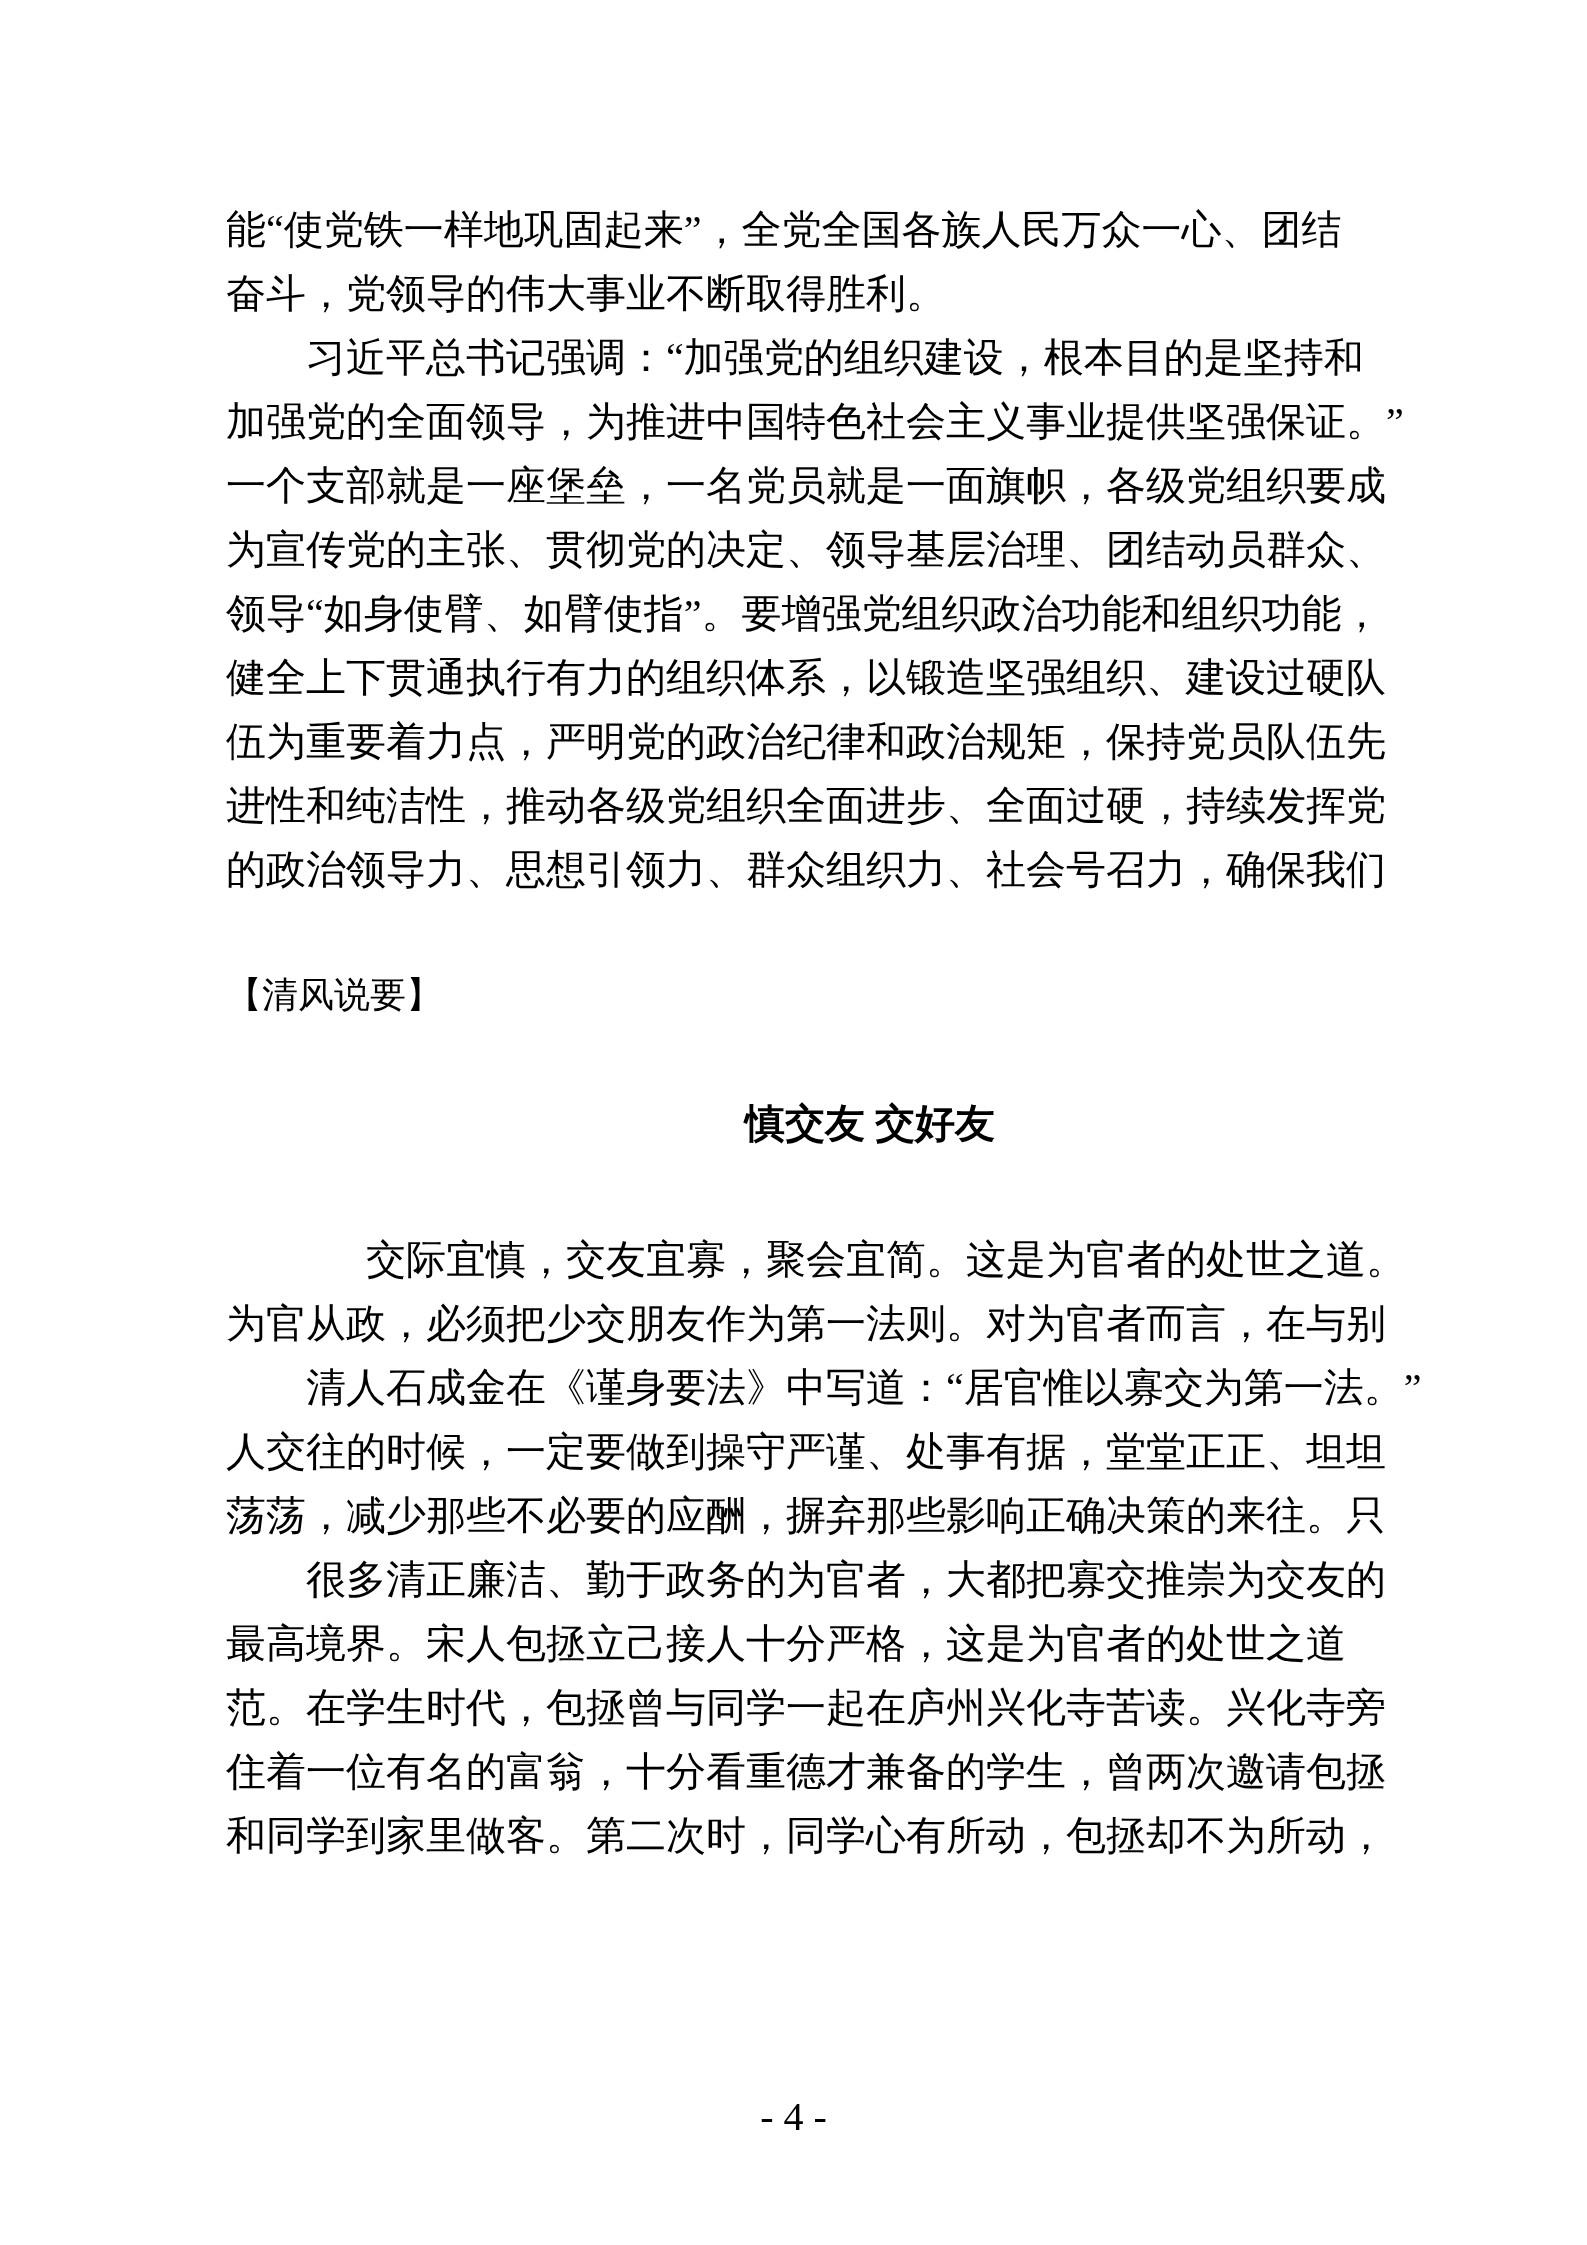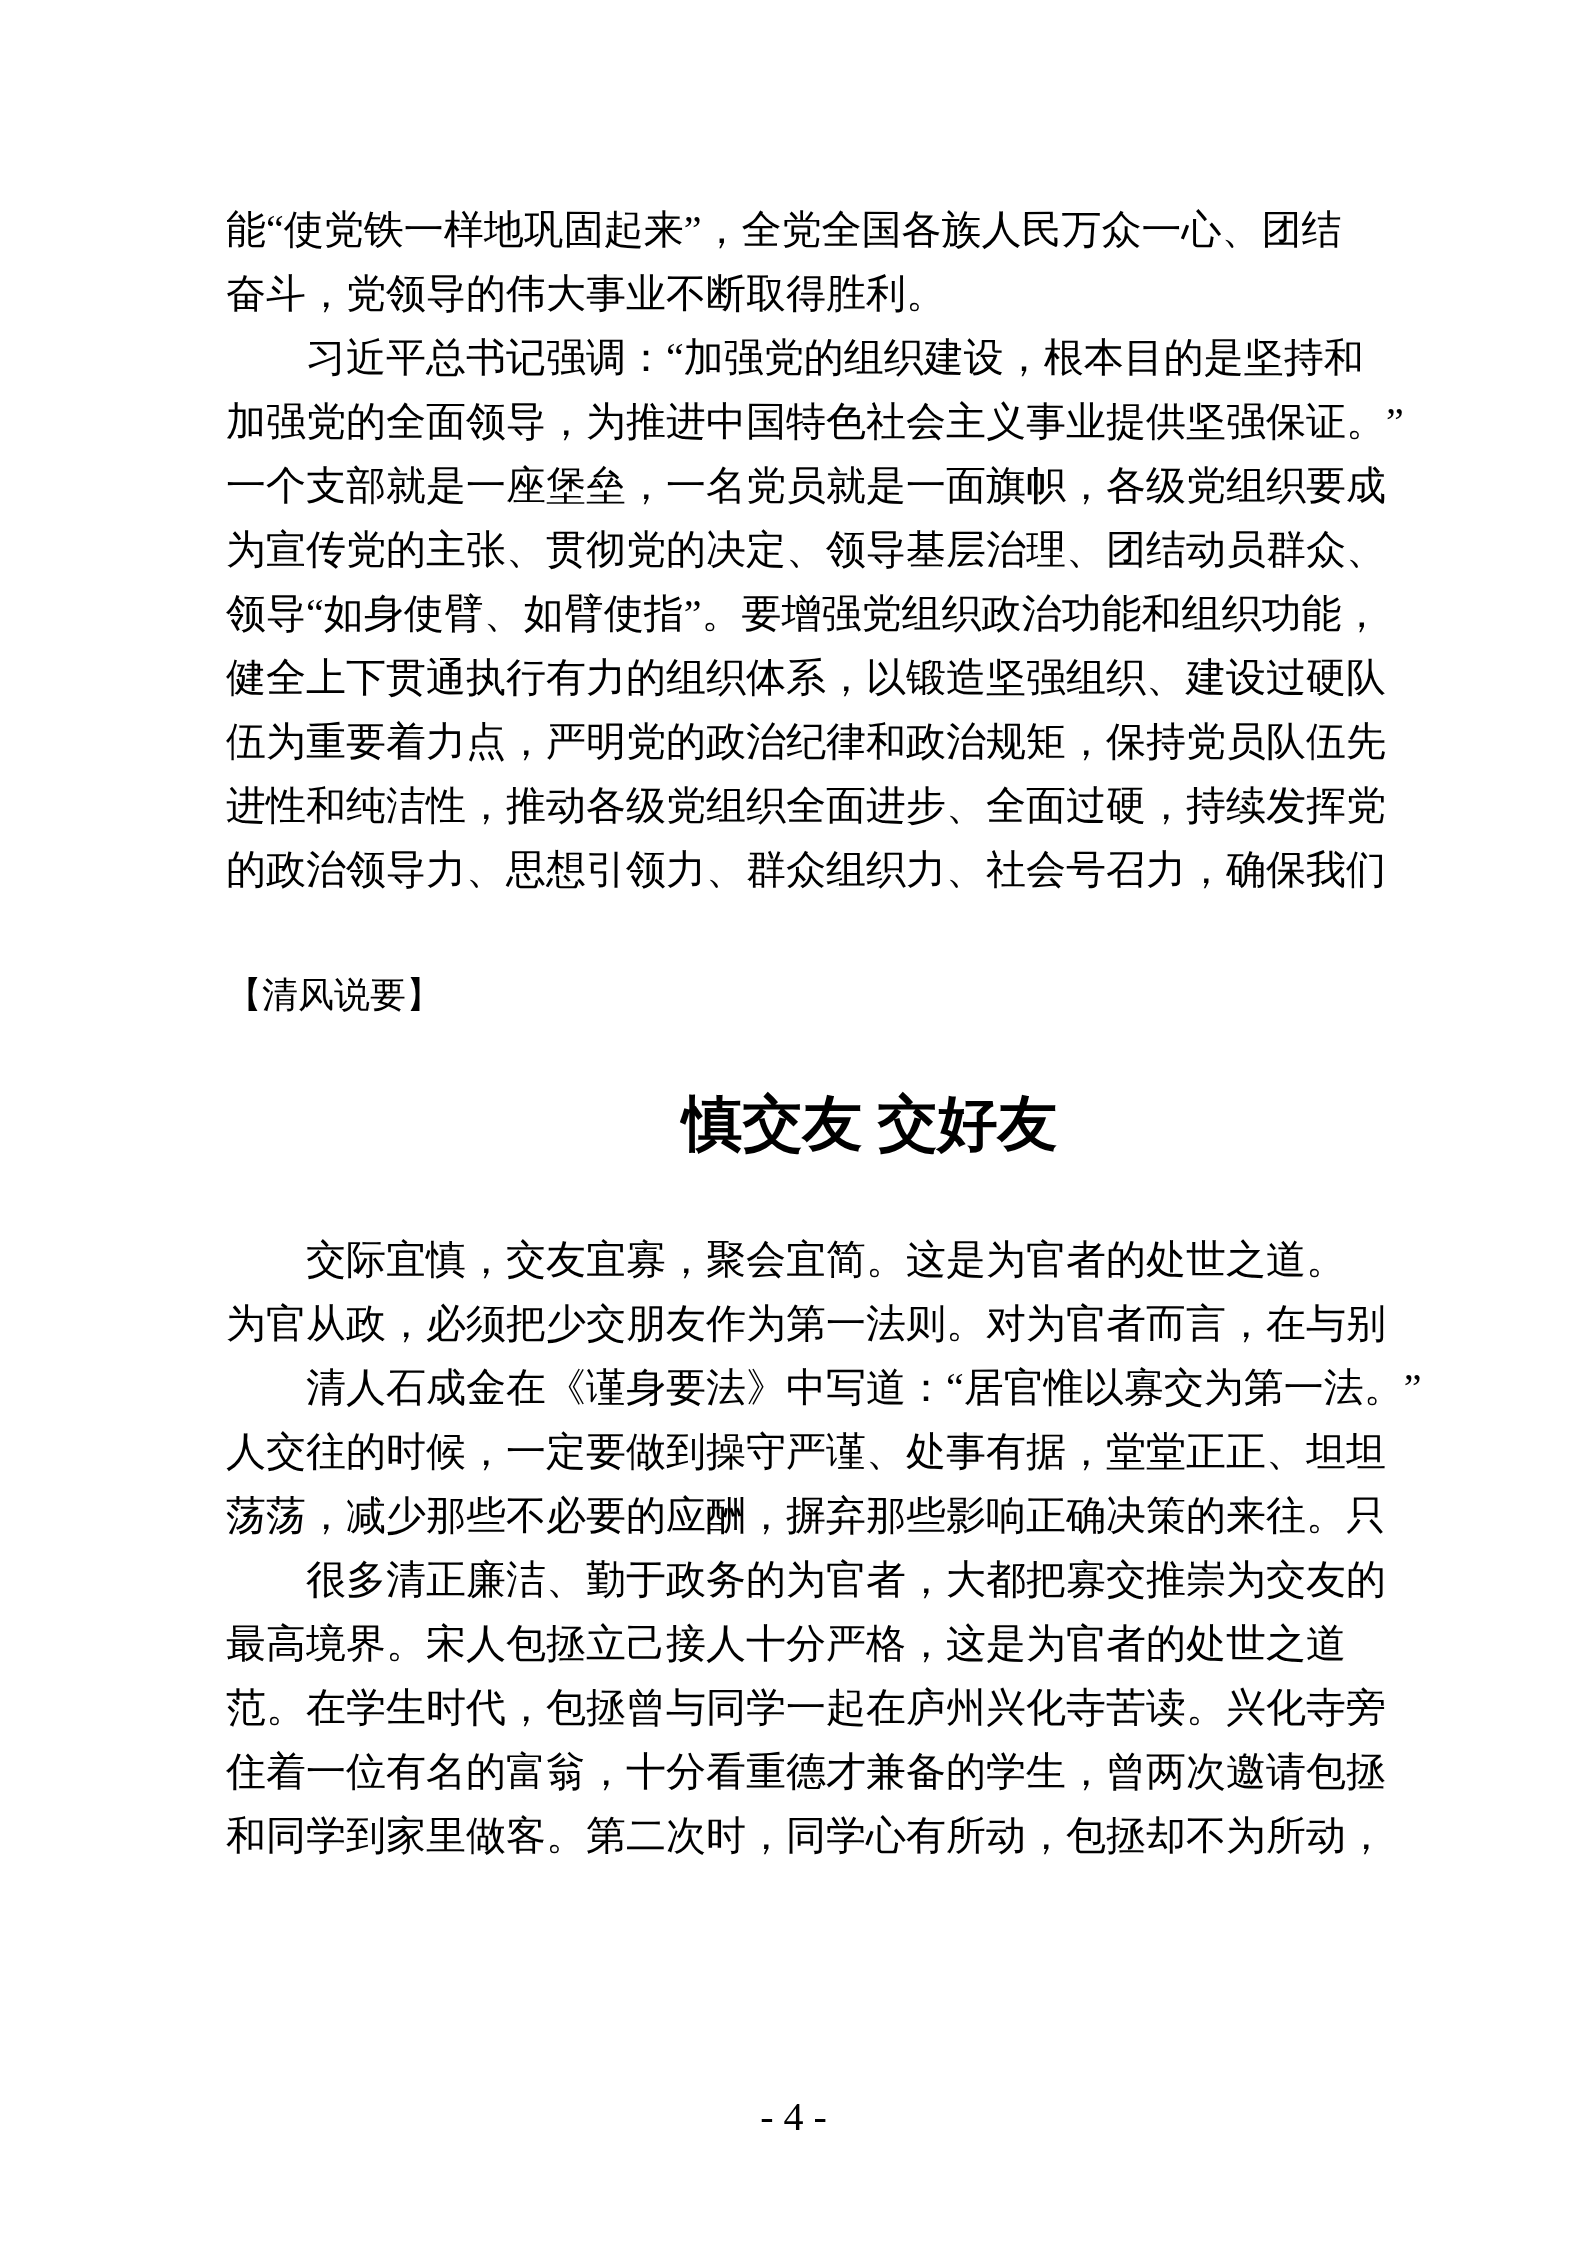--- a/index.html
+++ b/index.html
@@ -30,28 +30,29 @@
   .section-header {
     margin-top: 61px;
     font-size: 36px;
     line-height: 64px;
     white-space: pre;
     font-weight: 500;
   }
   .article-title {
     margin-top: 65px;
     padding-left: 108px;
-    font-size: 60px;
+    font-size: 40px;
     line-height: 64px;
     font-weight: 700;
     text-align: center;
     white-space: pre;
   }
   .para-after-title {
     margin-top: 72px;
+    text-align: right;
   }
   .footer {
     position: absolute;
     top: 2094px;
     left: 0;
     width: 1587px;
     text-align: center;
     font-size: 40px;
     line-height: 46px;
   }

